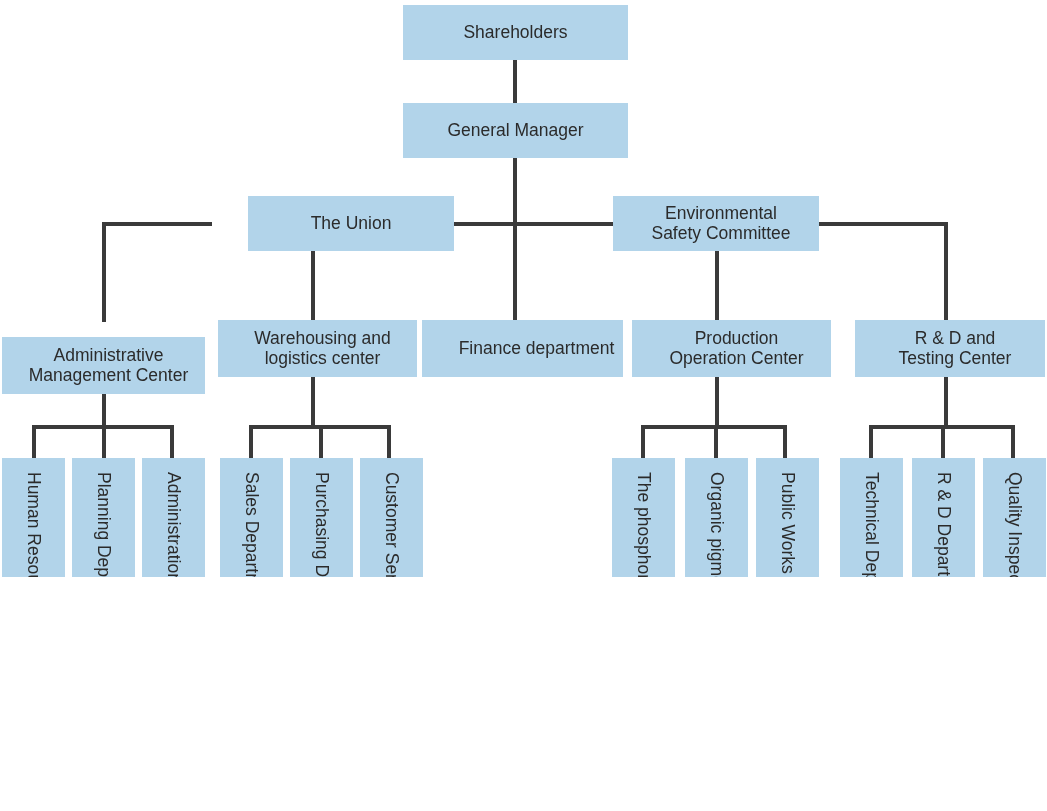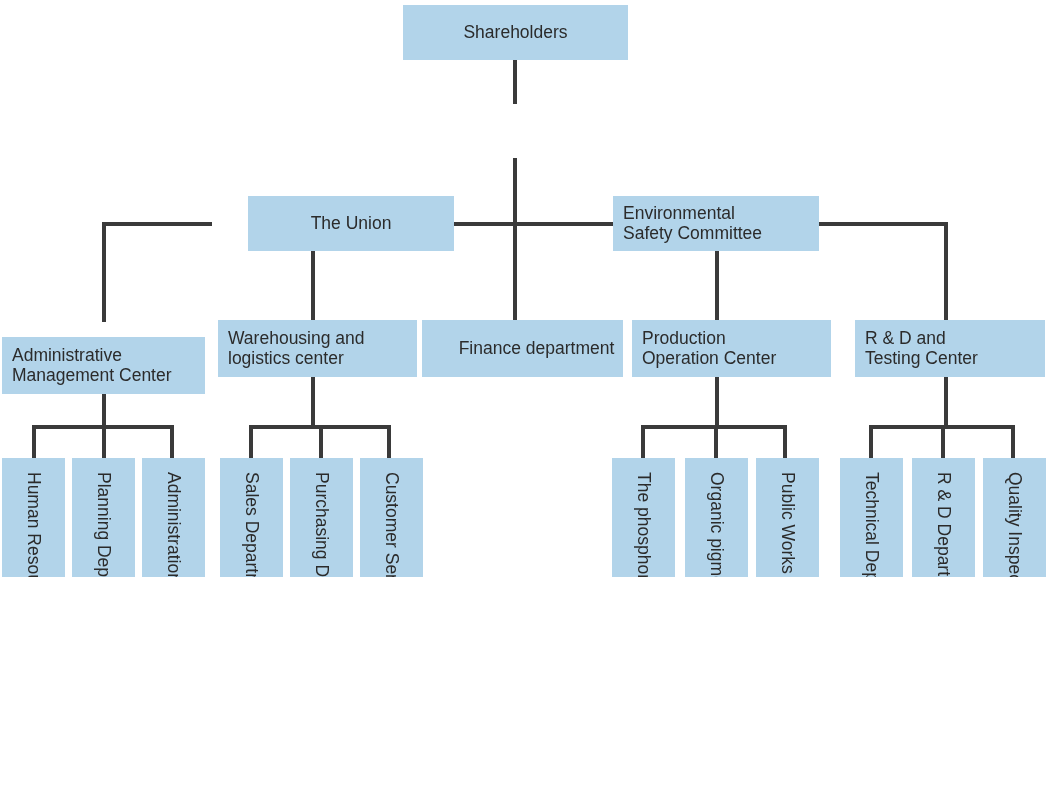--- a/index.html
+++ b/index.html
@@ -36,21 +36,21 @@
     line-height: 1.12;
     white-space: pre-line;
   }
   .node.center .label {
     text-align: center;
   }
   .node.leftal {
     padding-left: 10px;
   }
   .node.leftal .label {
-    text-align: left;
+    text-align: center;
   }
   .lvl1 { font-size: 17.5px; }
   .lvl2 { font-size: 17.5px; }
   .lvl3 { font-size: 17.5px; padding-left: 28px; }
 
   
   .node.vert {
     align-items: flex-start;
     justify-content: center;
     padding-top: 14px;
@@ -109,20 +109,23 @@
   <div class="line" style="left:944px; top:377px; width:4px; height:50px;"></div>
   <div class="line" style="left:869px; top:425px; width:146px; height:4px;"></div>
   <div class="line" style="left:869px; top:425px; width:4px; height:33px;"></div>
   <div class="line" style="left:941px; top:425px; width:4px; height:33px;"></div>
   <div class="line" style="left:1011px; top:425px; width:4px; height:33px;"></div>
 
   <div class="node center lvl1" style="left:403px; top:5px; width:225px; height:55px;">
     <span class="label">Shareholders</span>
   </div>
 
+  <div class="node center lvl1" style="left:403px; top:103px; width:225px; height:55px;">
+    <span class="label">General Manager</span>
+  </div>
 
   <div class="node center lvl2" style="left:209px; top:196px; width:206px; height:55px;margin-left:39px;">
     <span class="label">The Union</span>
   </div>
 
   <div class="node leftal lvl2" style="left:613px; top:196px; width:206px; height:55px;">
     <span class="label">Environmental
 Safety Committee</span>
   </div>
 

